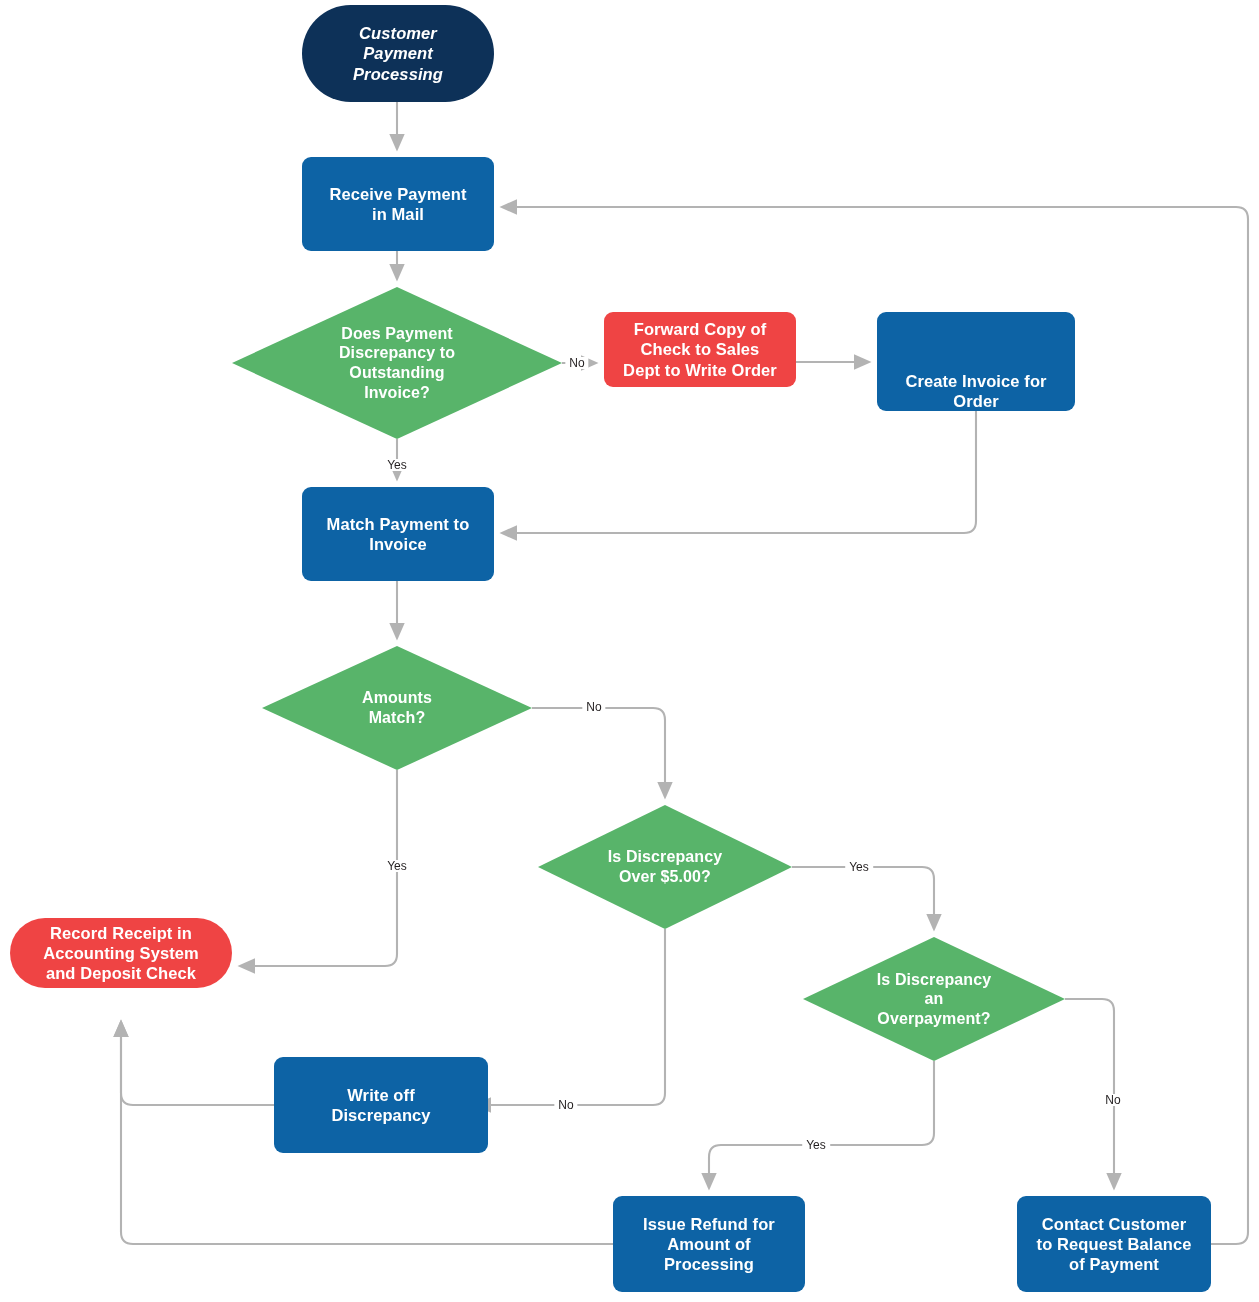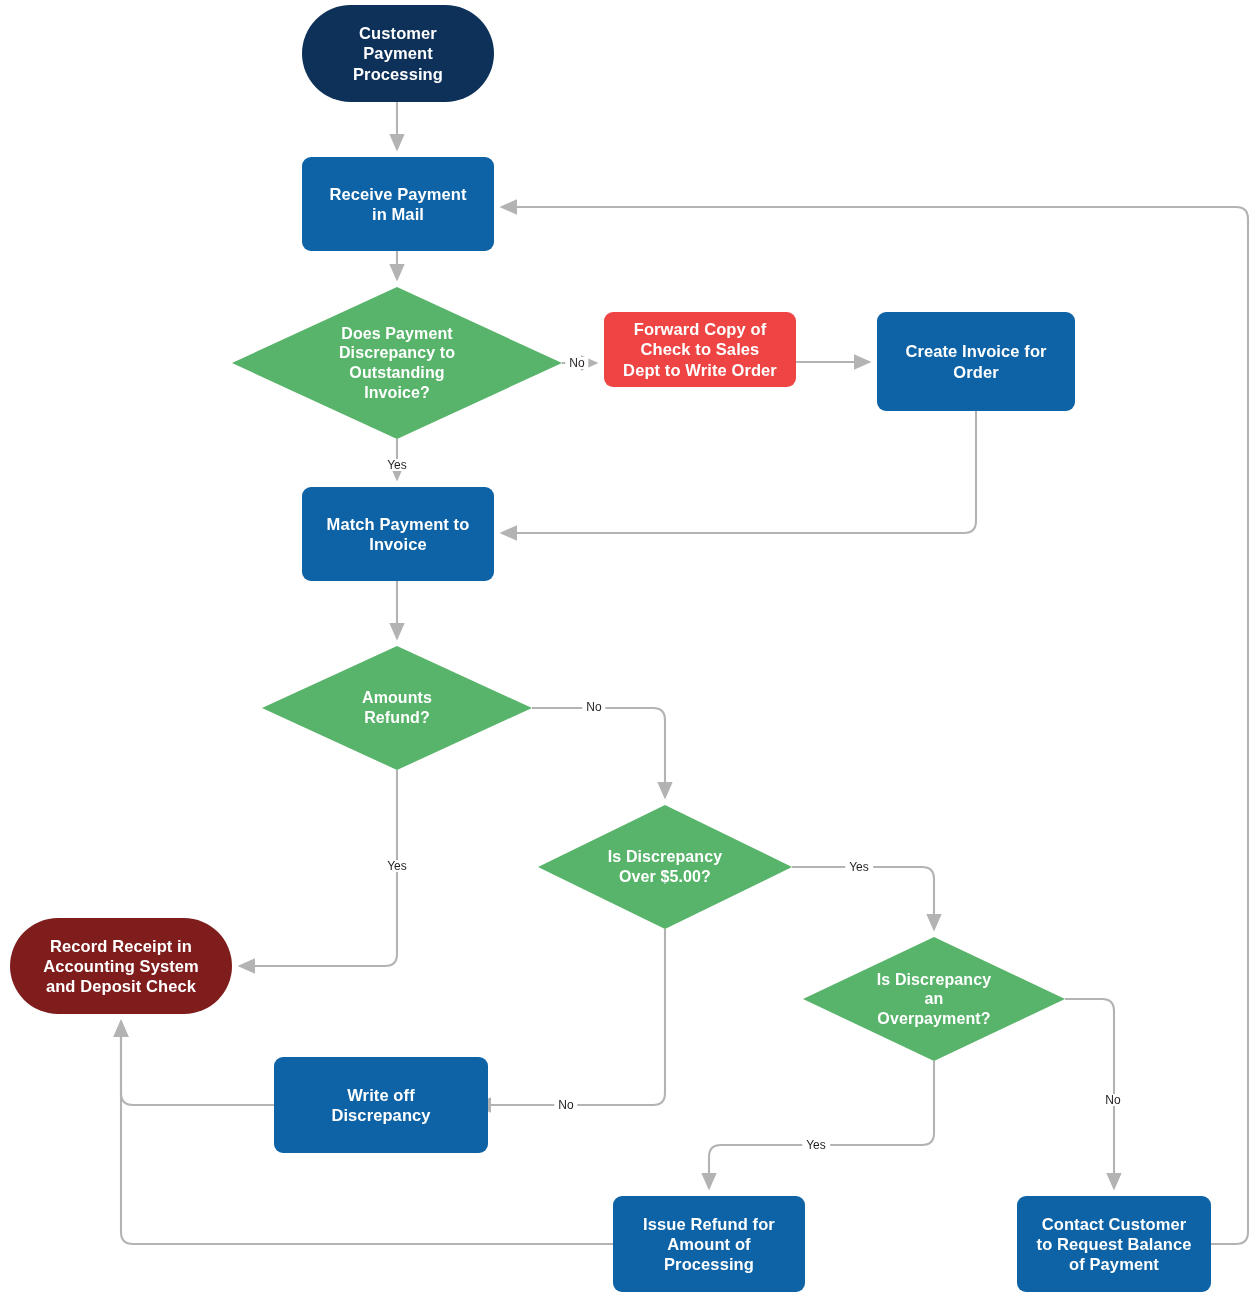--- a/index.html
+++ b/index.html
@@ -104,44 +104,44 @@
         <path d="M 792,867 L 922,867 Q 934,867 934,879 L 934,929" stroke="#b3b3b3" marker-end="url(#arrowhead)"></path>
         <path d="M 665,929 L 665,1093 Q 665,1105 653,1105 L 476,1105" stroke="#b3b3b3" marker-end="url(#arrowhead)"></path>
         <path d="M 934,1061 L 934,1133 Q 934,1145 922,1145 L 721,1145 Q 709,1145 709,1157 L 709,1188" stroke="#b3b3b3" marker-end="url(#arrowhead)"></path>
         <path d="M 1065,999 L 1102,999 Q 1114,999 1114,1011 L 1114,1188" stroke="#b3b3b3" marker-end="url(#arrowhead)"></path>
         <path d="M 274,1105 L 133,1105 Q 121,1105 121,1093 L 121,1022" stroke="#b3b3b3" marker-end="url(#arrowhead)"></path>
         <path d="M 613,1244 L 133,1244 Q 121,1244 121,1232 L 121,1022" stroke="#b3b3b3" marker-end="url(#arrowhead)"></path>
         <path d="M 1211,1244 L 1236,1244 Q 1248,1244 1248,1232 L 1248,219 Q 1248,207 1236,207 L 502,207" stroke="#b3b3b3" marker-end="url(#arrowhead)"></path>
       </g>
   </svg>
   <div id="nodes-group">
-      <div class="node node-terminator" style="left: 302px; top: 5px; width: 192px; height: 97px; background: rgb(13, 49, 88);"><span>Customer
+      <div class="node node-terminator" style="left: 302px; top: 5px; width: 192px; height: 97px; background: rgb(13, 49, 88); font-style: italic;"><span>Customer
 Payment
 Processing</span></div>
       <div class="node node-process" style="left: 302px; top: 157px; width: 192px; height: 94px; background: rgb(13, 99, 165);"><span>Receive Payment
 in Mail</span></div>
       <div class="node node-decision" style="left: 232px; top: 287px; width: 330px; height: 152px;"><div class="diamond-shape" style="background: rgb(88, 180, 106);"></div><span class="diamond-text">Does Payment
 Discrepancy to
 Outstanding
 Invoice?</span></div>
       <div class="node node-process" style="left: 604px; top: 312px; width: 192px; height: 75px; background: #ef4444;"><span>Forward Copy of
 Check to Sales
 Dept to Write Order</span></div>
-      <div class="node node-process" style="left: 877px; top: 312px; width: 198px; height: 99px; background: rgb(13, 99, 165);"><span>Create Invoice for
+      <div class="node node-process" style="left: 877px; top: 312px; width: 198px; height: 99px; background: rgb(13, 99, 165); align-items: flex-end;"><span>Create Invoice for
 Order</span></div>
       <div class="node node-process" style="left: 302px; top: 487px; width: 192px; height: 94px; background: rgb(13, 99, 165);"><span>Match Payment to
 Invoice</span></div>
       <div class="node node-decision" style="left: 262px; top: 646px; width: 270px; height: 124px;"><div class="diamond-shape" style="background: rgb(88, 180, 106);"></div><span class="diamond-text">Amounts
-Refund?</span></div>
+Match?</span></div>
       <div class="node node-decision" style="left: 538px; top: 805px; width: 254px; height: 124px;"><div class="diamond-shape" style="background: rgb(88, 180, 106);"></div><span class="diamond-text">Is Discrepancy
 Over $5.00?</span></div>
       <div class="node node-decision" style="left: 803px; top: 937px; width: 262px; height: 124px;"><div class="diamond-shape" style="background: rgb(88, 180, 106);"></div><span class="diamond-text">Is Discrepancy
 an
 Overpayment?</span></div>
-      <div class="node node-terminator" style="left: 10px; top: 918px; width: 222px; height: 96px; background: #7f1d1d;"><span>Record Receipt in
+      <div class="node node-terminator" style="left: 10px; top: 918px; width: 222px; height: 70px; background: #ef4444;"><span>Record Receipt in
 Accounting System
 and Deposit Check</span></div>
       <div class="node node-process" style="left: 274px; top: 1057px; width: 214px; height: 96px; background: rgb(13, 99, 165);"><span>Write off
 Discrepancy</span></div>
       <div class="node node-process" style="left: 613px; top: 1196px; width: 192px; height: 96px; background: rgb(13, 99, 165);"><span>Issue Refund for
 Amount of
 Processing</span></div>
       <div class="node node-process" style="left: 1017px; top: 1196px; width: 194px; height: 96px; background: rgb(13, 99, 165);"><span>Contact Customer
 to Request Balance
 of Payment</span></div>

